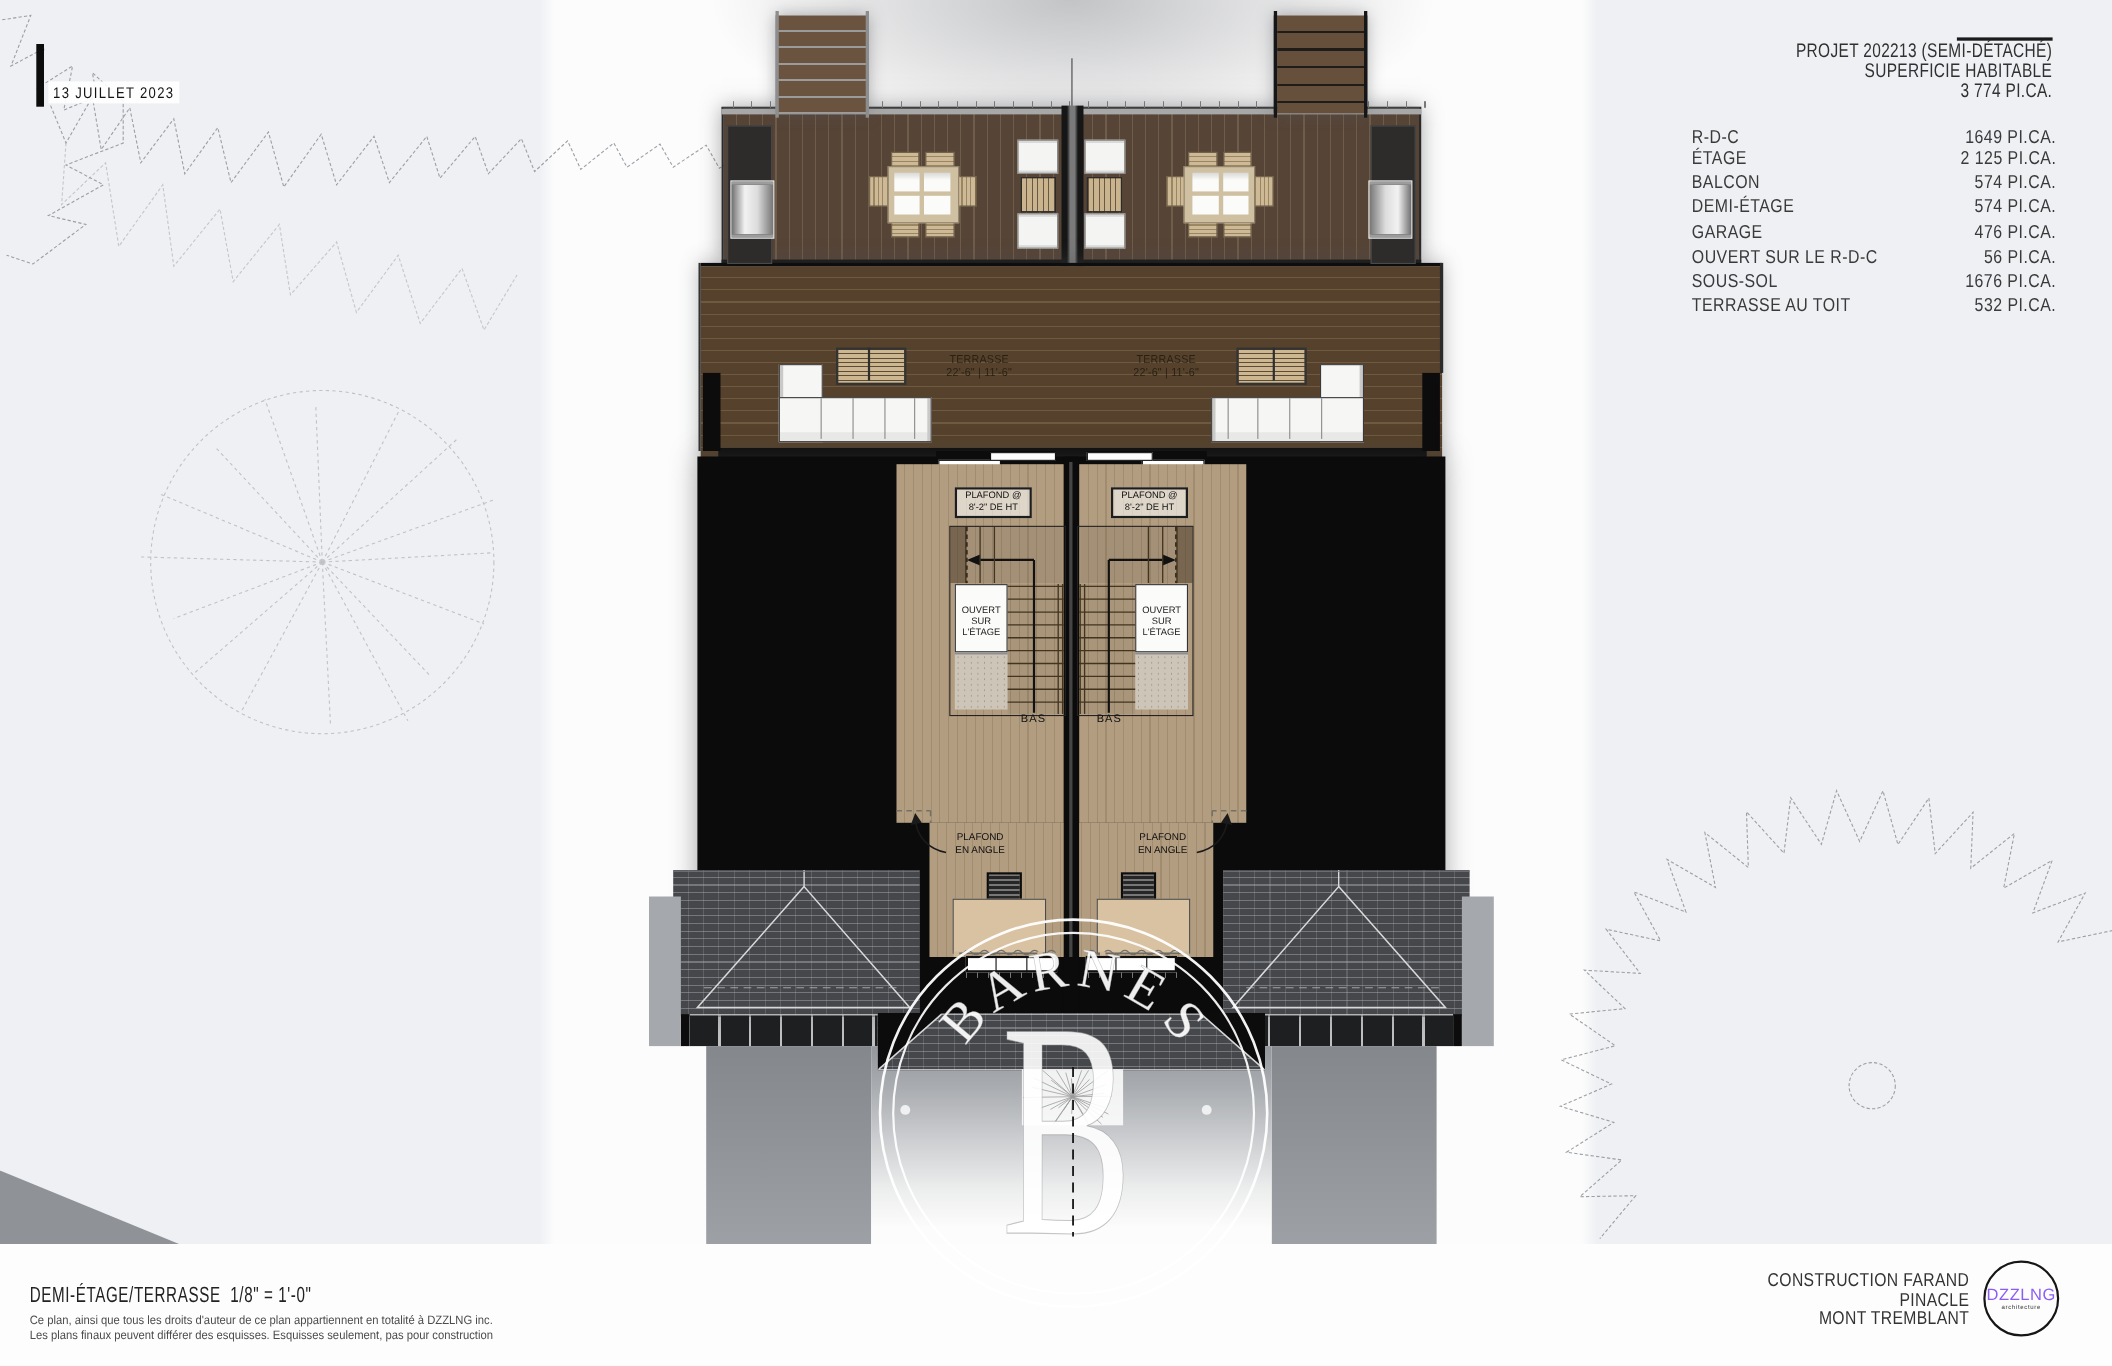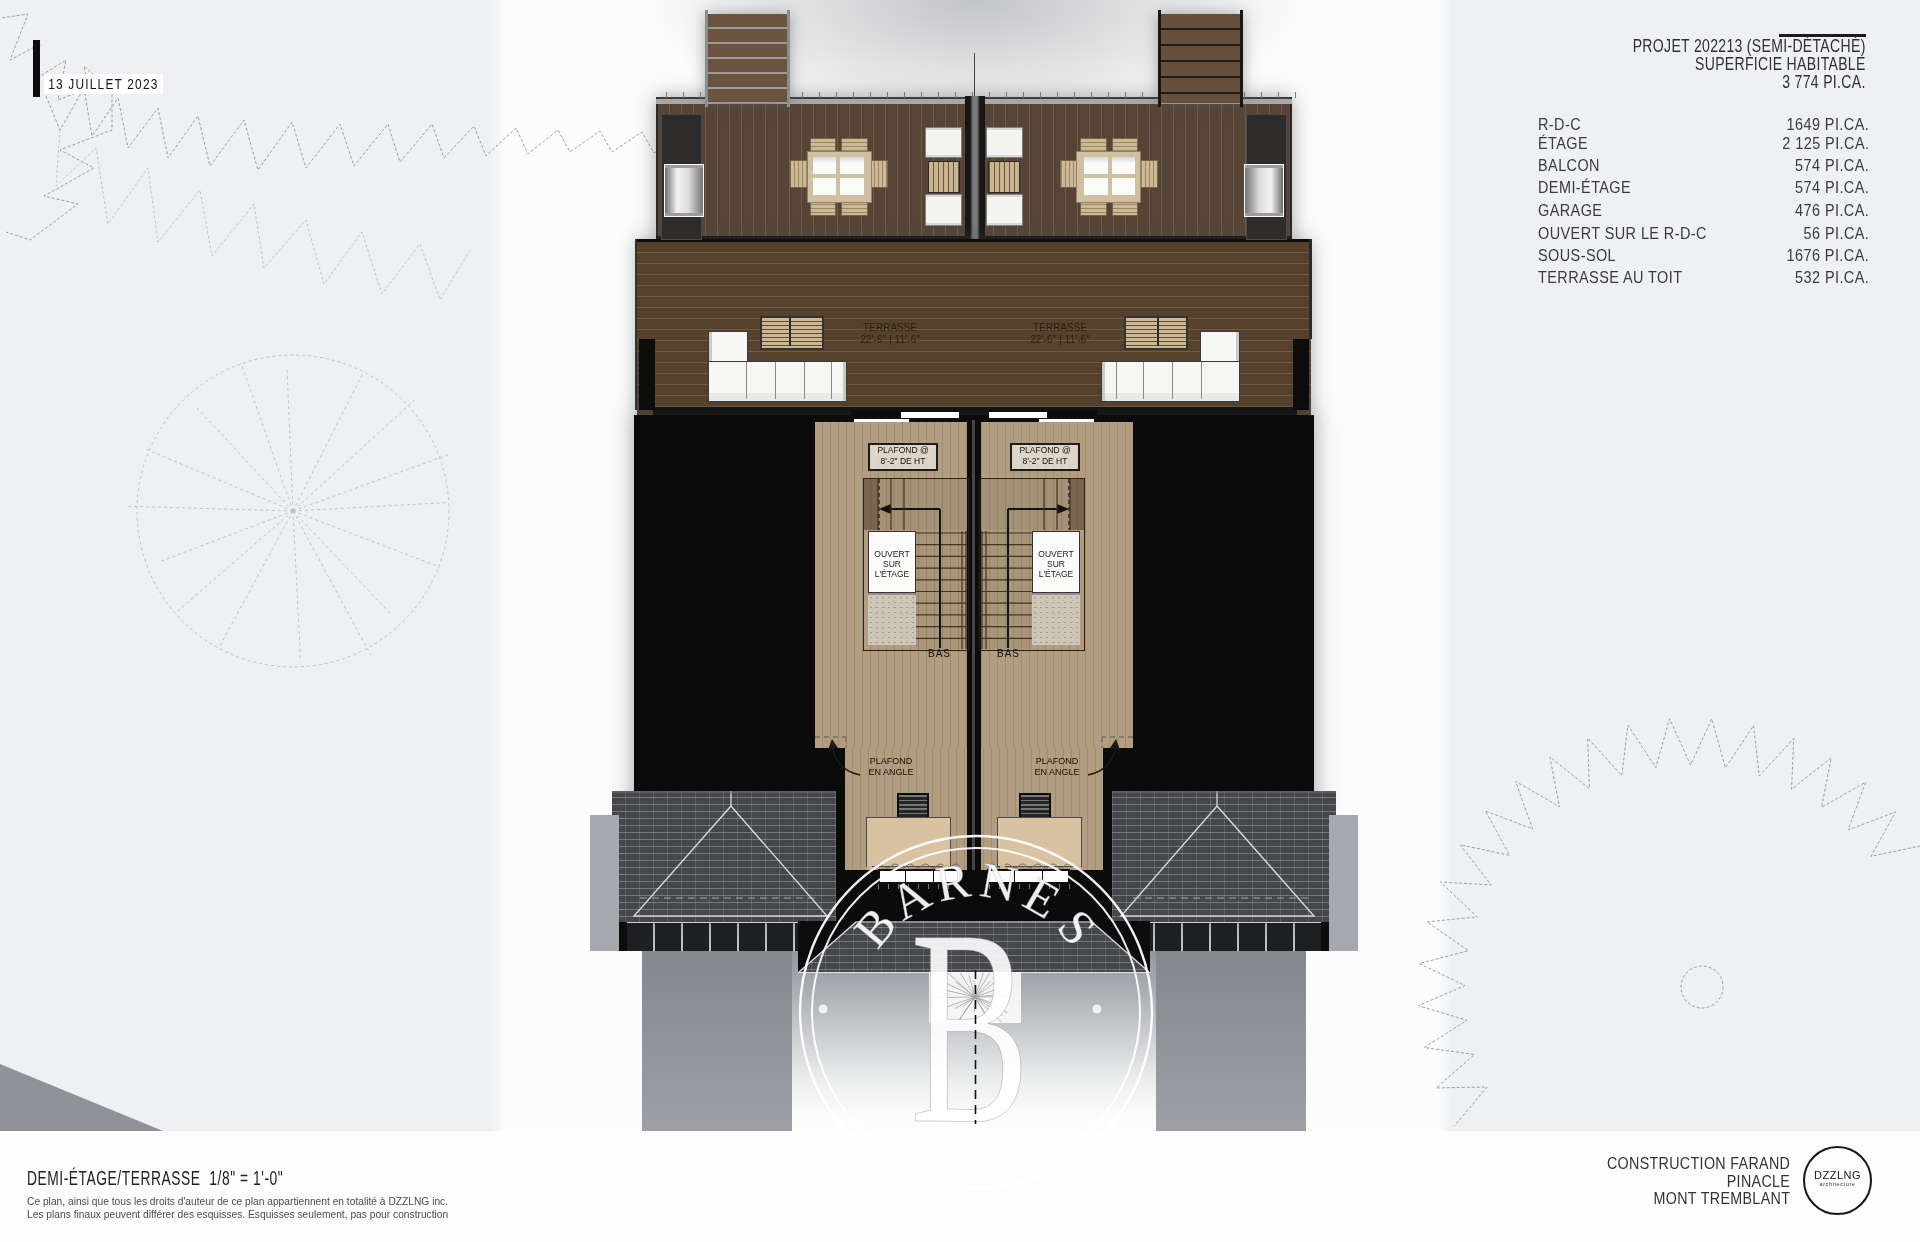--- a/index.html
+++ b/index.html
@@ -470,15 +470,15 @@
 <div class="tx" style="transform:scaleX(.85);transform-origin:0 0;left:1538px;top:268px;font-size:17px;color:#3a3a3a;letter-spacing:.5px">TERRASSE AU TOIT</div>
 <div class="tx" style="transform:scaleX(.85);transform-origin:100% 0;right:51px;top:268px;font-size:17px;color:#3a3a3a;letter-spacing:.5px">532 PI.CA.</div>
 
 <div class="tx" style="left:27px;top:1167px;font-size:20px;letter-spacing:.8px;color:#222;transform:scaleX(.69);transform-origin:0 0">DEMI-ÉTAGE/TERRASSE&nbsp;&nbsp;1/8" = 1'-0"</div>
 
 <div class="tx" style="left:27px;top:1195px;font-size:11px;line-height:12.5px;color:#4c4c4c;transform:scaleX(.93);transform-origin:0 0">Ce plan, ainsi que tous les droits d'auteur de ce plan appartiennent en totalité à DZZLNG inc.<br>Les plans finaux peuvent différer des esquisses. Esquisses seulement, pas pour construction</div>
 
 <div class="tx" style="right:130px;top:1155px;text-align:right;font-size:17px;line-height:17.5px;letter-spacing:.4px;color:#333;transform:scaleX(.84);transform-origin:100% 0">CONSTRUCTION FARAND<br>PINACLE<br>MONT TREMBLANT</div>
 
 <div class="a" style="left:1803px;top:1146px;width:69px;height:69px;border:2.5px solid #161616;border-radius:50%;background:#fdfdfd;text-align:center;box-sizing:border-box">
-<div style="font-size:11px;letter-spacing:.5px;color:#0f172a;margin-top:21px">DZZLNG</div>
+<div style="font-size:15px;letter-spacing:.5px;color:#8b5cf6;margin-top:21px">DZZLNG</div>
 <div style="font-size:5.5px;letter-spacing:.6px;color:#333">architecture</div>
 </div>
 
 </body></html>

